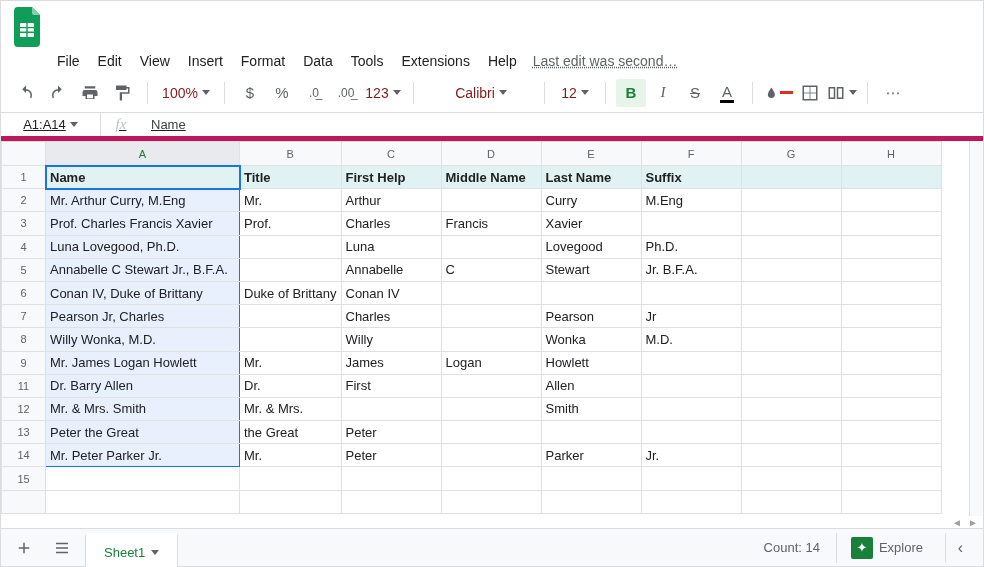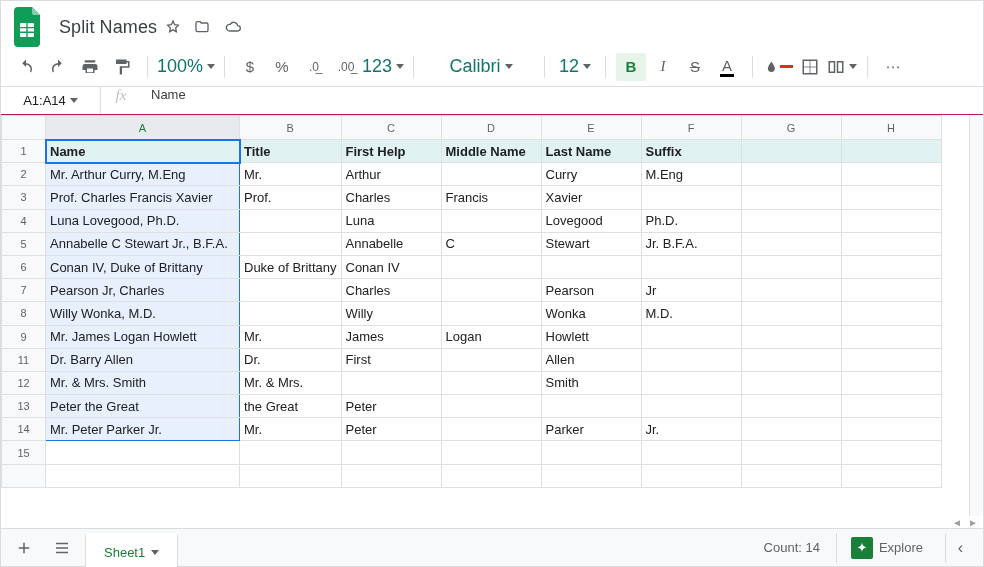--- a/index.html
+++ b/index.html
@@ -19,30 +19,30 @@
   .title-right { display: flex; align-items:center; gap: 14px; margin-left: auto; }
   .meet-btn { width:44px; height:36px; border:1px solid #dadce0; border-radius:22px; display:flex; align-items:center; justify-content:center; position:relative; }
   .share-btn { background:#188038; color:#fff; border-radius:4px; padding: 0 18px; height: 38px; display:flex; align-items:center; gap:8px; font-size:14px; font-weight:600; }
   .avatar { width:34px; height:34px; border-radius:50%; background:#000; color:#fff; font-size:10px; font-weight:700; display:flex; align-items:center; justify-content:center; }
 
   
   .toolbar { height: 40px; border-bottom: 1px solid #dadce0; display:flex; align-items:center; padding: 0 10px; gap:4px; }
   .tb-group { display:flex; align-items:center; gap:2px; }
   .tb-btn { width:30px; height:28px; display:flex; align-items:center; justify-content:center; color:#5f6368; border-radius:2px; cursor:pointer; font-size:15px; }
   .tb-sep { width:1px; height:22px; background:#dadce0; margin: 0 6px; }
-  .tb-text { font-size:18px; color:#0f766e; padding: 0 4px; }
+  .tb-text { font-size:14px; color:#7f1d1d; padding: 0 4px; }
   .tb-drop::after { content:""; display:inline-block; margin-left:4px; border-left:4px solid transparent; border-right:4px solid transparent; border-top:5px solid #5f6368; vertical-align: middle; }
   .font-select { width:110px; padding-left:8px; }
   .size-select { width:40px; text-align:center; }
   .tb-bold { font-weight:700; color:#188038; background:#e6f4ea; }
   .tb-underline-bar { border-bottom: 3px solid #000; padding: 0 2px; }
   .tb-underline-red { border-bottom: 3px solid #d93025; padding: 0 2px; }
 
   
-  .fx-row { display:flex; align-items:flex-start; height: 28px; border-bottom: 1px solid #be185d; font-size:13px; }
+  .fx-row { display:flex; align-items:center; height: 28px; border-bottom: 5px solid #be185d; font-size:13px;text-decoration:underline; }
   .name-box { width: 100px; text-align:center; border-right:1px solid #dadce0; height:100%; display:flex; align-items:center; justify-content:center; gap:4px; color:#5f6368; }
   .name-box-text { color:#202124; }
   .fx-label { width:40px; display:flex; align-items:center; justify-content:center; color:#bdc1c6; font-style:italic; font-family: "Times New Roman", serif; font-size:15px; }
   .fx-input { flex:1; padding-left:10px; color:#3c4043; }
 
   
   .grid-area { flex: 1; display:flex; overflow:hidden; position:relative; }
   .grid { border-collapse: collapse; table-layout: fixed; font-size: 13px; }
   .grid th.col-head { background:#f8f9fa; border:1px solid #e0e0e0; color:#5f6368; font-weight:400; height: 24px; font-size:11px; text-align:center; position:relative; }
   .grid th.row-head { background:#f8f9fa; border:1px solid #e0e0e0; color:#5f6368; font-weight:400; width: 44px; font-size:11px; text-align:center; }
@@ -87,44 +87,34 @@
 
   <div class="title-bar">
     <div class="app-logo">
       <svg width="30" height="40" viewBox="0 0 30 40">
           <path fill="#0f9d58" d="M4 0h14l8 8v28a4 4 0 0 1-4 4H4a4 4 0 0 1-4-4V4a4 4 0 0 1 4-4z"></path>
           <path fill="#87ceac" d="M18 0l8 8h-6a2 2 0 0 1-2-2V0z"></path>
           <rect x="6" y="16" width="14" height="14" rx="1" fill="#fff"></rect>
           <path stroke="#0f9d58" stroke-width="1.4" d="M6 20.6h14M6 25.3h14M13 16v14"></path>
         </svg>
     </div>
-    <div class="title-area">
-      <div class="title-row">
-        <span class="doc-title">Split Names</span>
-        <span class="title-icons">
-          <span>
-              <svg width="16" height="16" viewBox="0 0 24 24">
-                <path fill="none" stroke="#5f6368" stroke-width="2" d="M12 3l2.5 5.5L20 9.3l-4 4 1 5.7-5-2.8-5 2.8 1-5.7-4-4 5.5-.8L12 3z"></path>
-              </svg>
-            </span>
-          <span>
-              <svg width="18" height="16" viewBox="0 0 24 24">
-                <path fill="none" stroke="#5f6368" stroke-width="2" d="M3 6a2 2 0 0 1 2-2h4l2 2h8a2 2 0 0 1 2 2v9a2 2 0 0 1-2 2H5a2 2 0 0 1-2-2V6z"></path>
-              </svg>
-            </span>
-          <span>
-              <svg width="20" height="16" viewBox="0 0 24 24">
-                <path fill="none" stroke="#5f6368" stroke-width="2" d="M7 18a5 5 0 1 1 .8-9.94A6 6 0 0 1 19 10a4 4 0 0 1 0 8H7z"></path>
-              </svg>
-            </span>
-        </span>
-      </div>
-    </div>
-  </div>
-
+  </div>
+
+  <div class="menu-bar">
+    <span class="menu-item">File</span>
+    <span class="menu-item">Edit</span>
+    <span class="menu-item">View</span>
+    <span class="menu-item">Insert</span>
+    <span class="menu-item">Format</span>
+    <span class="menu-item">Data</span>
+    <span class="menu-item">Tools</span>
+    <span class="menu-item">Extensions</span>
+    <span class="menu-item">Help</span>
+    <span class="last-edit">Last edit was second…</span>
+  </div>
 
   <div class="toolbar">
     <div class="tb-group">
       <span class="tb-btn">
           <svg width="18" height="18" viewBox="0 0 24 24">
             <path fill="#5f6368" d="M12 5V2L7 7l5 5V9c3.3 0 6 2.7 6 6 0 1-.3 2-.7 2.8l1.5 1.5C19.5 18 20 16.6 20 15c0-5.5-4.5-8-8-8z"></path>
           </svg>
         </span>
       <span class="tb-btn">
           <svg width="18" height="18" viewBox="0 0 24 24">

